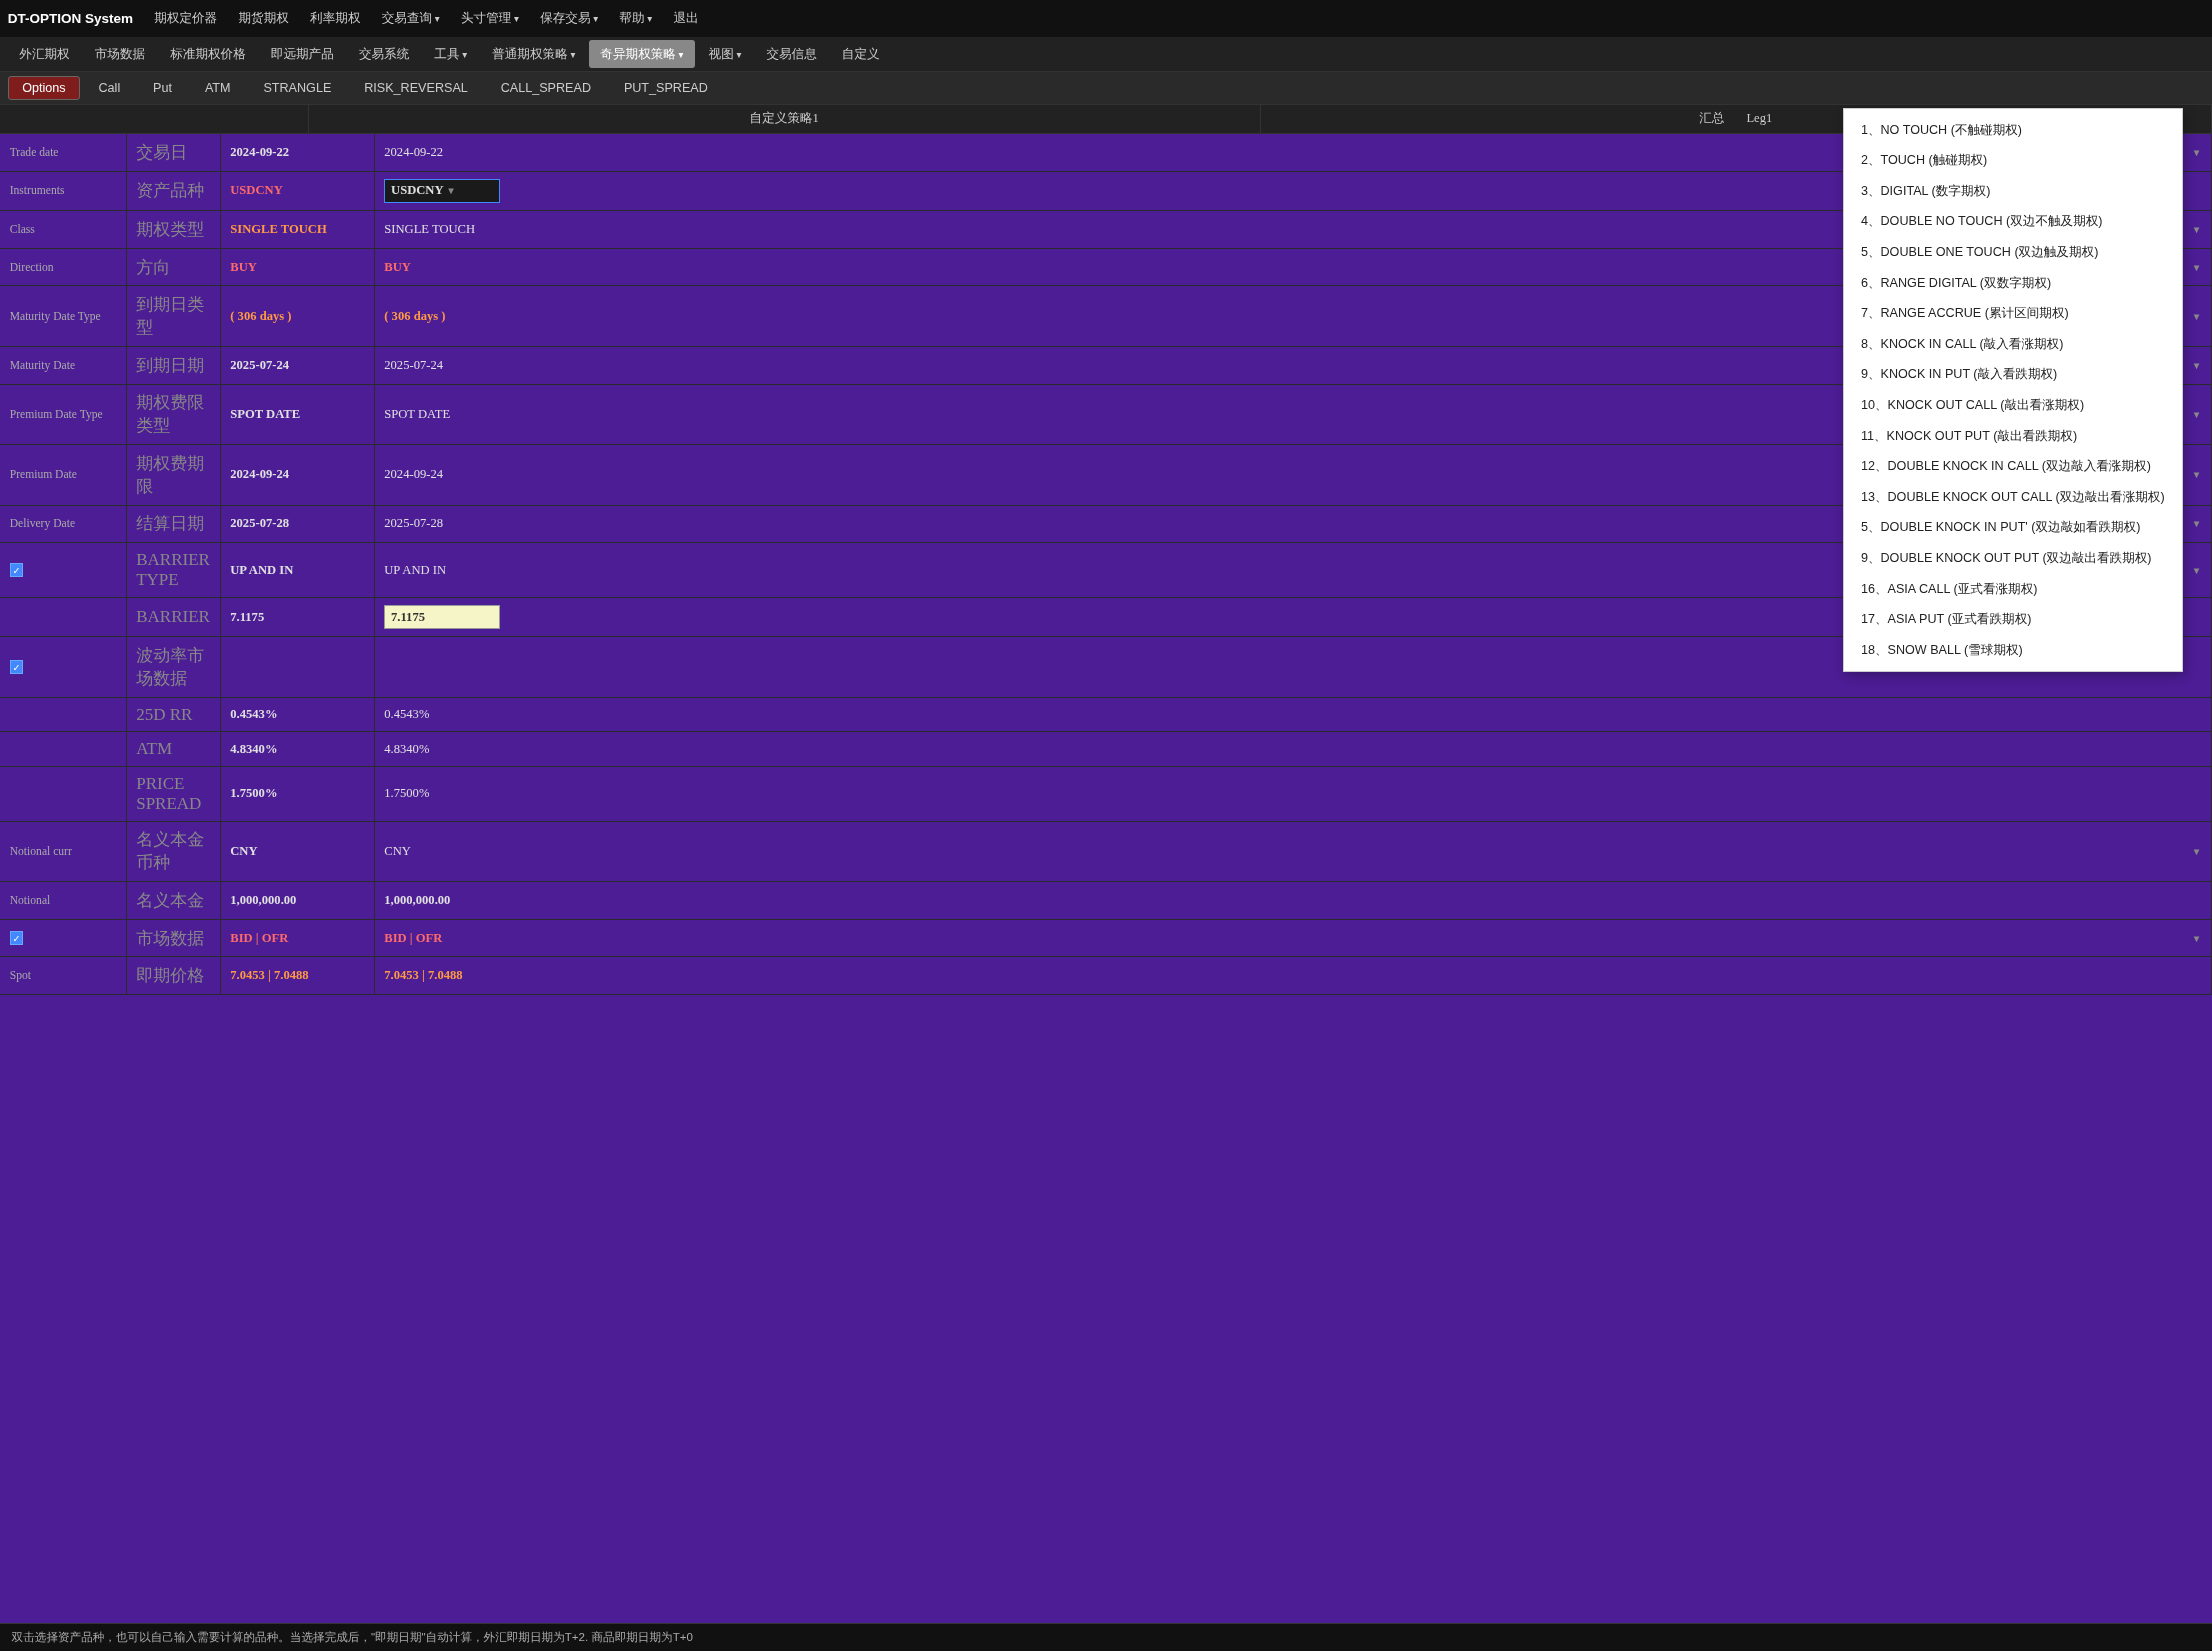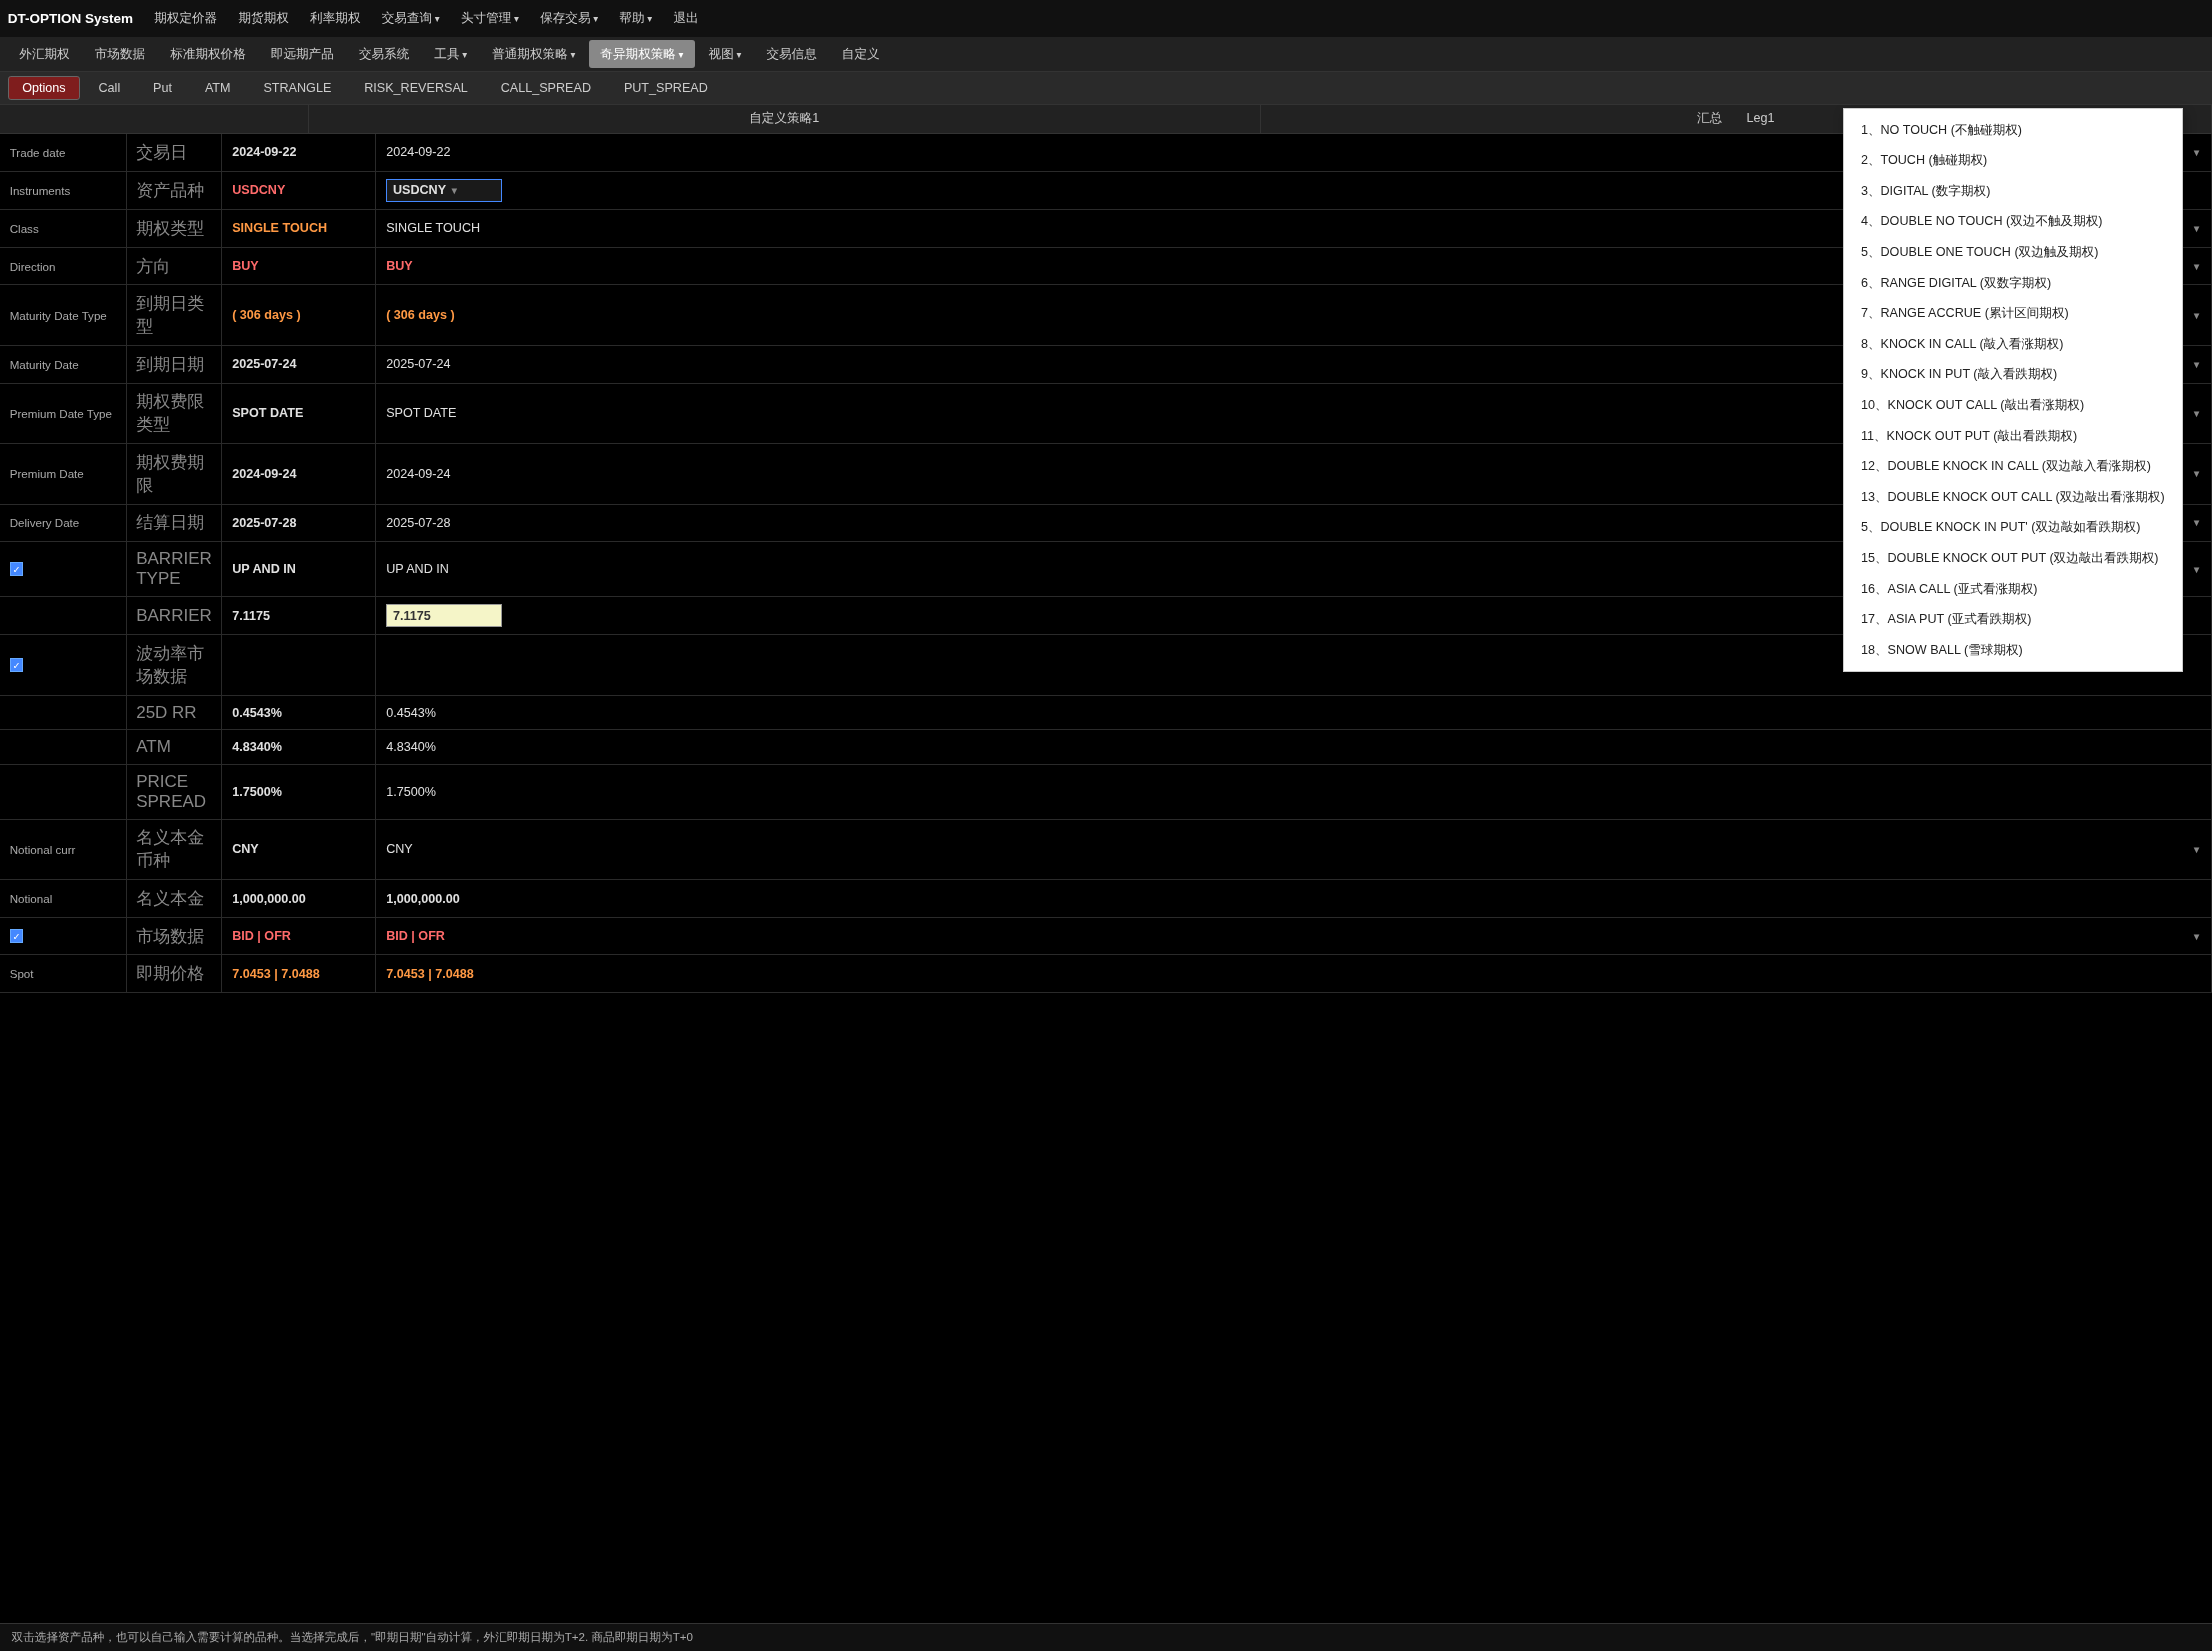--- a/index.html
+++ b/index.html
@@ -83,21 +83,22 @@
       display: flex;
       height: calc(100vh - 111px);
       overflow: hidden;
     }
 
     
     .form-container {
       flex: 1;
       overflow-y: auto;
       padding: 0;
-      background: #000000;
+      background: #4c1d95;
+      font-family: Liberation Serif, serif;
     }
 
     .strategy-header {
       display: grid;
       grid-template-columns: 309px 1fr 1fr;
       background: #222;
       border-bottom: 1px solid #333;
     }
     .strategy-header-cell {
       padding: 5.8px 9.7px;
@@ -510,21 +511,21 @@
   <div class="dropdown-menu-item">5、DOUBLE ONE TOUCH (双边触及期权)</div>
   <div class="dropdown-menu-item">6、RANGE DIGITAL (双数字期权)</div>
   <div class="dropdown-menu-item">7、RANGE ACCRUE (累计区间期权)</div>
   <div class="dropdown-menu-item">8、KNOCK IN CALL (敲入看涨期权)</div>
   <div class="dropdown-menu-item">9、KNOCK IN PUT (敲入看跌期权)</div>
   <div class="dropdown-menu-item">10、KNOCK OUT CALL (敲出看涨期权)</div>
   <div class="dropdown-menu-item">11、KNOCK OUT PUT (敲出看跌期权)</div>
   <div class="dropdown-menu-item">12、DOUBLE KNOCK IN CALL (双边敲入看涨期权)</div>
   <div class="dropdown-menu-item">13、DOUBLE KNOCK OUT CALL (双边敲出看涨期权)</div>
   <div class="dropdown-menu-item">5、DOUBLE KNOCK IN PUT' (双边敲如看跌期权)</div>
-  <div class="dropdown-menu-item">15、DOUBLE KNOCK OUT PUT (双边敲出看跌期权)</div>
+  <div class="dropdown-menu-item">9、DOUBLE KNOCK OUT PUT (双边敲出看跌期权)</div>
   <div class="dropdown-menu-item">16、ASIA CALL (亚式看涨期权)</div>
   <div class="dropdown-menu-item">17、ASIA PUT (亚式看跌期权)</div>
   <div class="dropdown-menu-item">18、SNOW BALL (雪球期权)</div>
 </div>
 
 <div class="status-bar">
   <span>双击选择资产品种，也可以自己输入需要计算的品种。当选择完成后，"即期日期"自动计算，外汇即期日期为T+2. 商品即期日期为T+0</span>
 </div>
 
 

